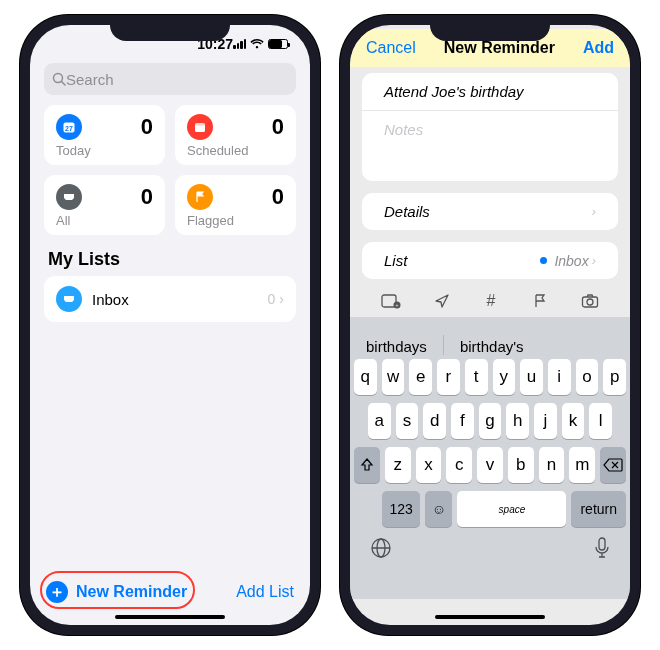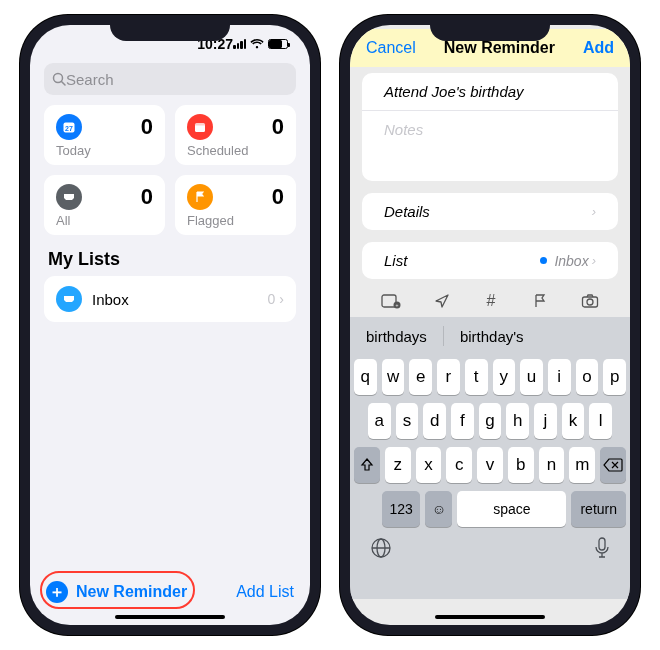--- a/index.html
+++ b/index.html
@@ -46,28 +46,28 @@
   .form { background:var(--card); border-radius:10px; margin:6px 12px; }
   .frow { padding:10px 22px; font-size:15px; border-bottom:1px solid var(--sep);font-style:italic; }
   .frow:last-child { border:0; }
   .frow.ph { color:#c7c7cc; min-height:70px; }
   .frow.nav { display:flex; justify-content:space-between; align-items:center; }
   .dot { width:7px; height:7px; border-radius:50%; background:var(--blue); display:inline-block; margin-right:4px; }
   .chev { color:#c7c7cc; font-size:13px; }
   .acc { display:flex; justify-content:space-around; padding:8px 14px; color:#555; background:#ebebeb; }
   .acc span { font-size:18px; }
   .kbd { background:#d1d4d9; padding-bottom:40px; }
-  .sugg { display:flex; height:38px; align-items:center; font-size:15px; }
+  .sugg { display:flex; height:38px; align-items:flex-end; font-size:15px; }
   .sugg span { padding:0 16px; }
   .sugg .sep { width:1px; height:20px; background:#b5b8bd; padding:0; }
   .krow { display:flex; gap:5px; padding:4px 4px; justify-content:center; }
   .key { background:#fff; border-radius:5px; height:36px; flex:1; display:flex; align-items:center; justify-content:center; font-size:17px; box-shadow:0 1px 0 rgba(0,0,0,.25); }
   .key.sp { background:#acb2bc; font-size:14px; }
   .key.wide { flex:1.4; font-size:14px;margin-left:28px; }
-  .key.space { flex:4; font-size:14px; }
+  .key.space { flex:4; font-size:10px;font-style:italic; }
   .krow.r2 { padding-left:18px; padding-right:18px; }
   .bot { display:flex; justify-content:space-between; padding:6px 20px 0; color:#4b4f55; font-size:18px; }
   svg { display:block; }
 </style>
 </head>
 <body>
 
 <div class="phone">
   <div class="notch"></div>
   <div class="screen">

